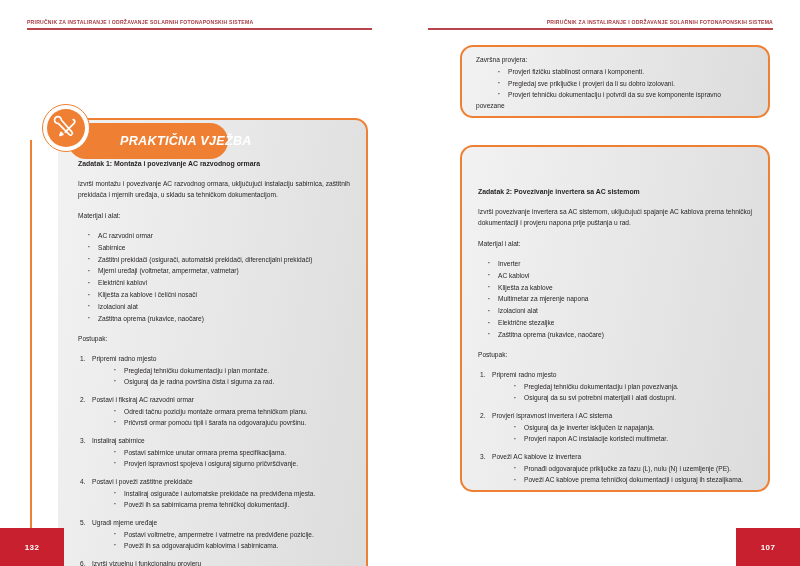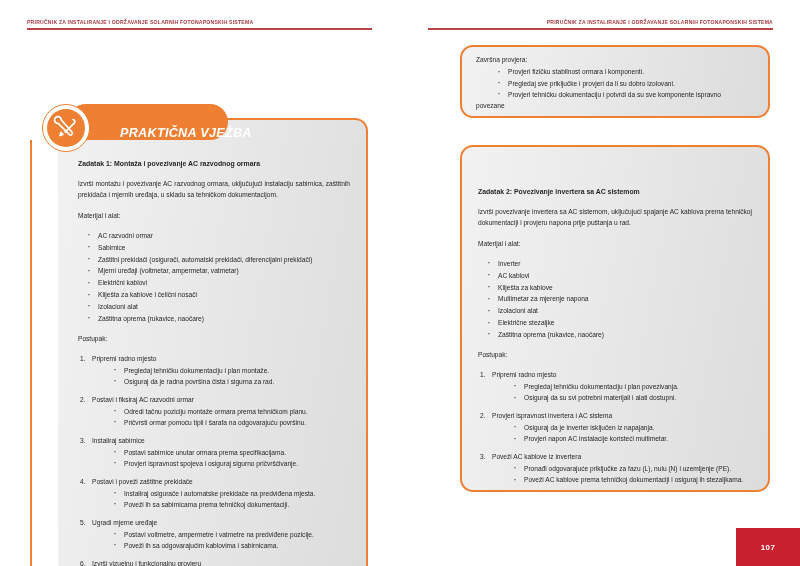--- a/index.html
+++ b/index.html
@@ -113,27 +113,27 @@
   }
 
   
   .badge {
     position: absolute;
     height: 40px;
   }
   .badge-pill {
     position: absolute;
     left: 26px;
-    top: 0;
+    top: 19px;
     height: 36px;
     width: 160px;
     background: #ef8033;
     border-radius: 18px;
     display: flex;
-    align-items: flex-end;
+    align-items: center;
     box-sizing: border-box;
     padding-left: 52px;
   }
   .badge-pill span {
     color: #ffffff;
     font-style: italic;
     font-weight: bold;
     font-size: 12.6px;
     letter-spacing: 0.3px;
     white-space: nowrap;
@@ -346,20 +346,21 @@
       <li class="step">
         <div class="step-head">
           <span class="num">6.</span>
           <span>Izvrši vizuelnu i funkcionalnu provjeru</span>
         </div>
 
       </li>
     </ol>
   </div>
 
+  <div class="pnum pnum-left">132</div>
 </div>
 
 <div class="page page-right">
 
   <div class="rh rh-right">PRIRUČNIK ZA INSTALIRANJE I ODRŽAVANJE SOLARNIH FOTONAPONSKIH SISTEMA</div>
   <div class="rh-rule rh-rule-right"></div>
 
   <div class="panel panel-right-top"></div>
   <div class="panel panel-right-main"></div>
 

